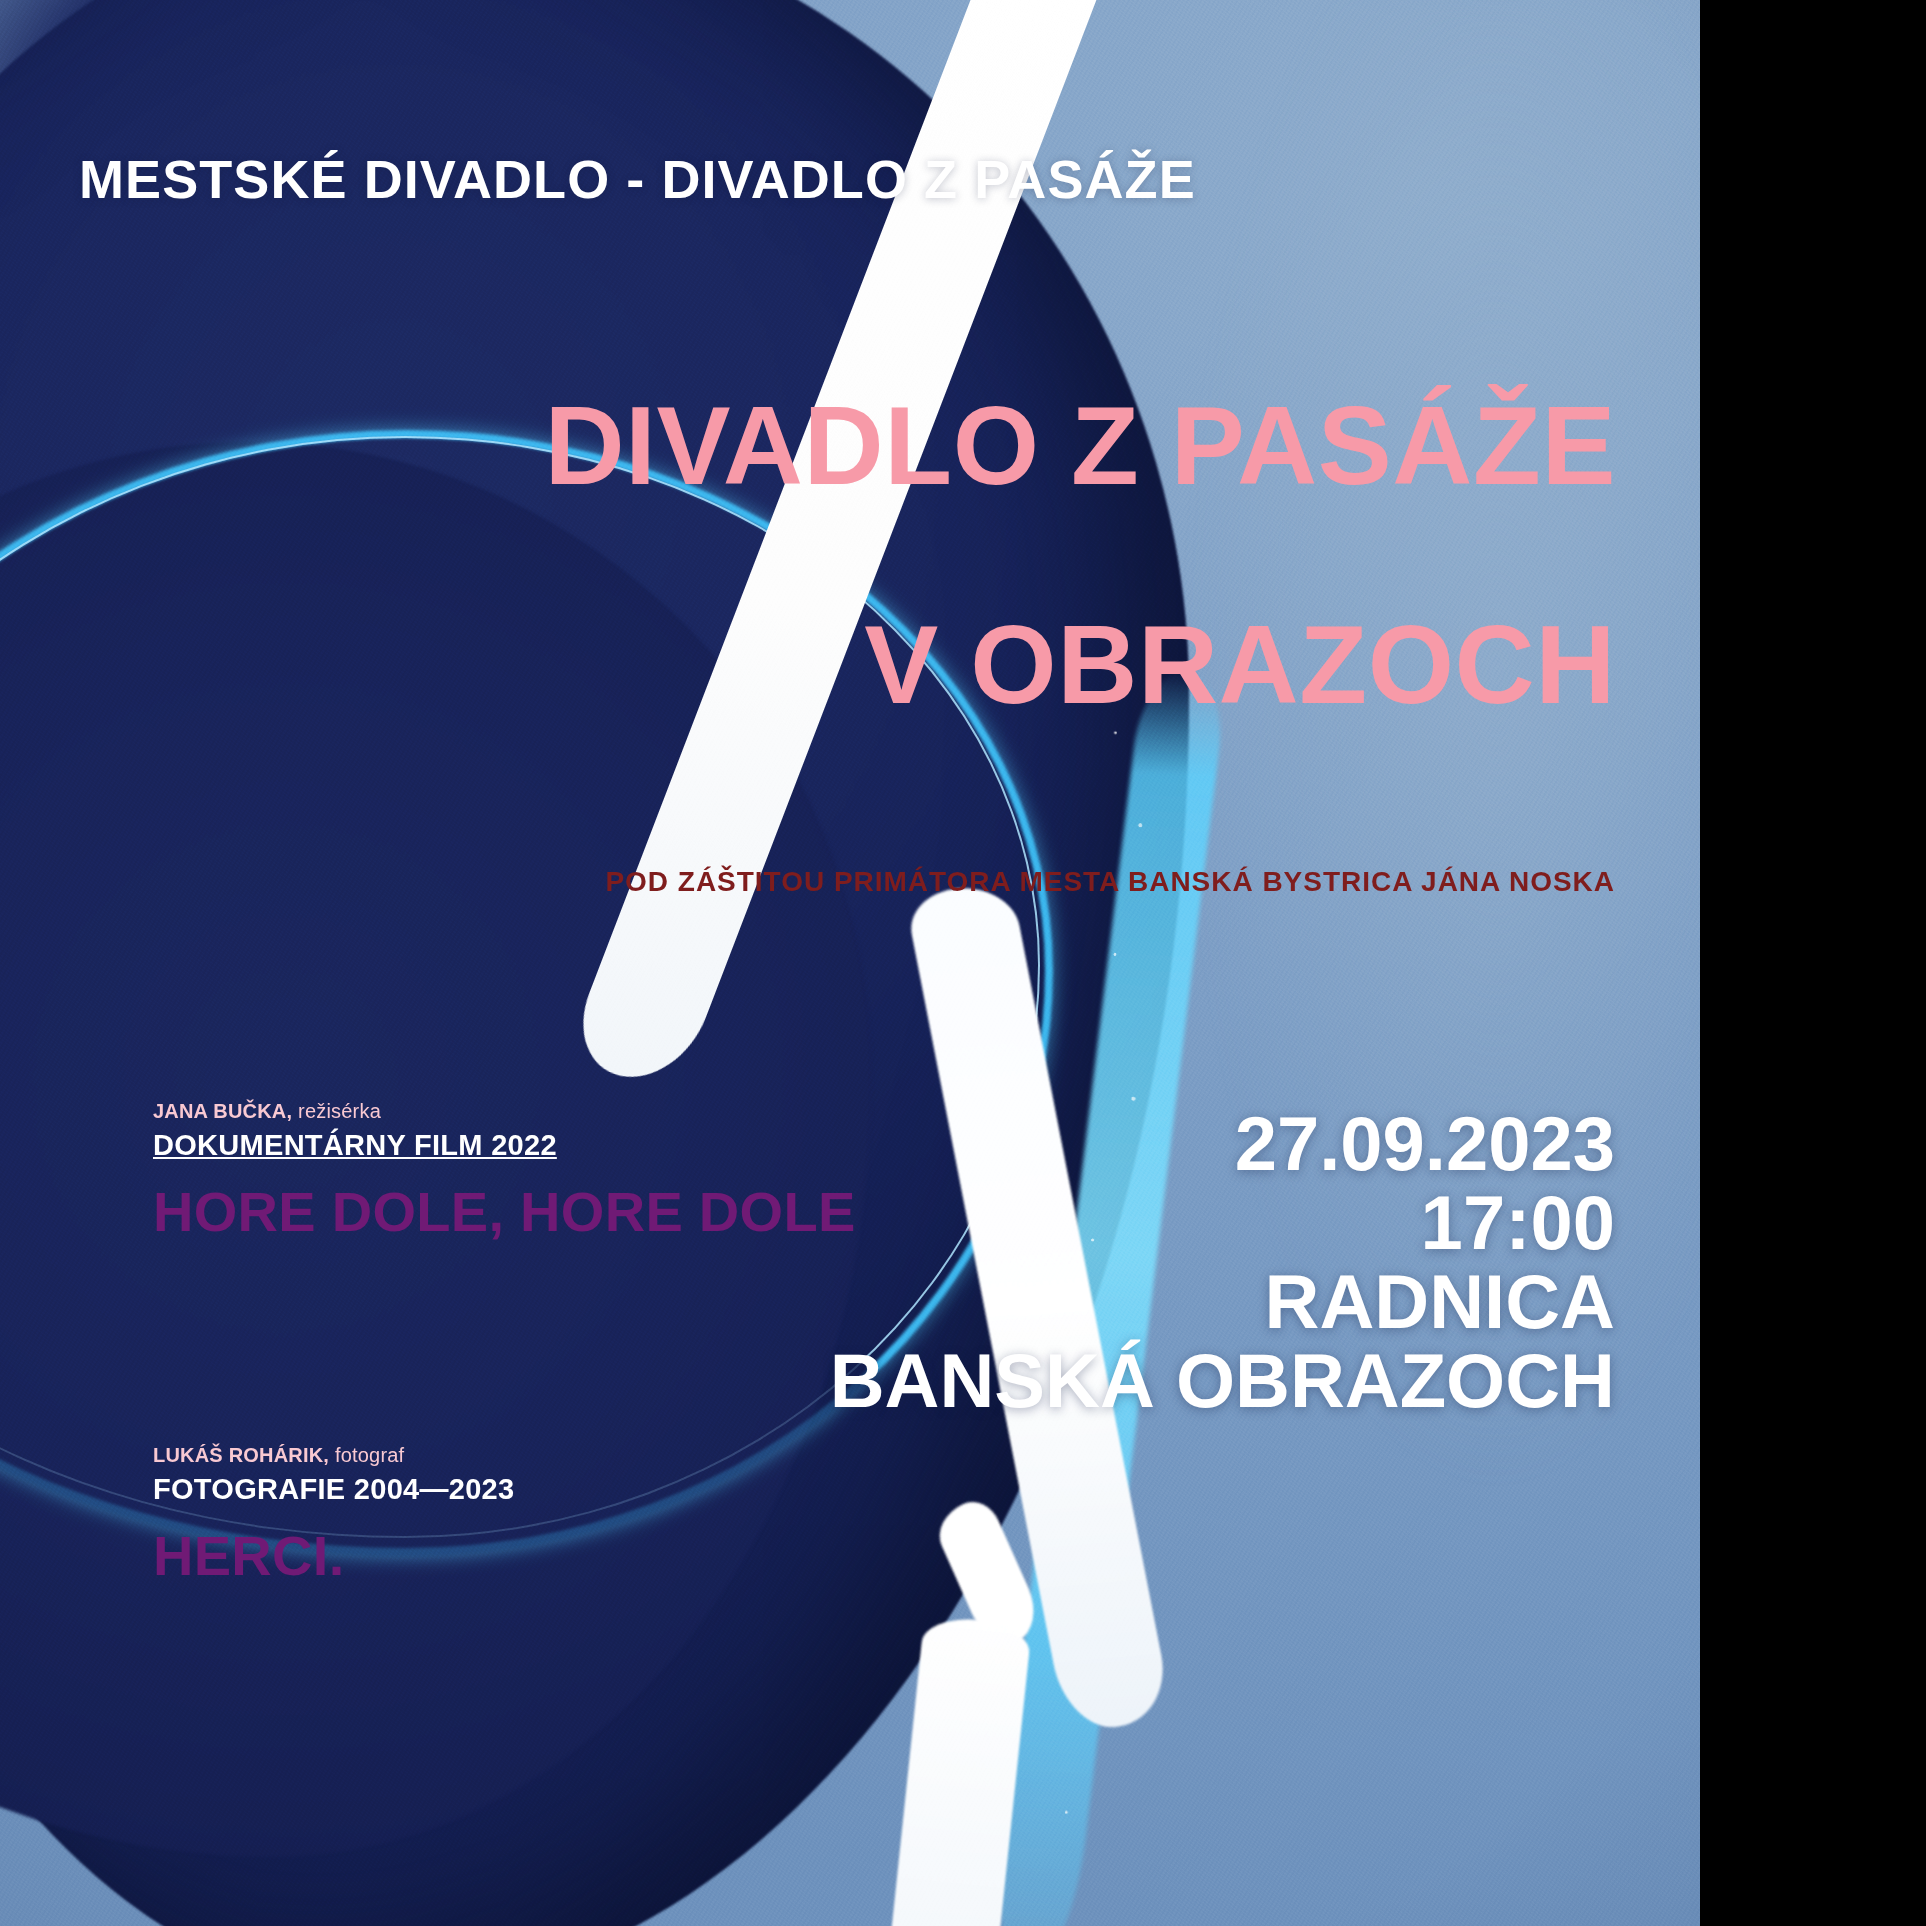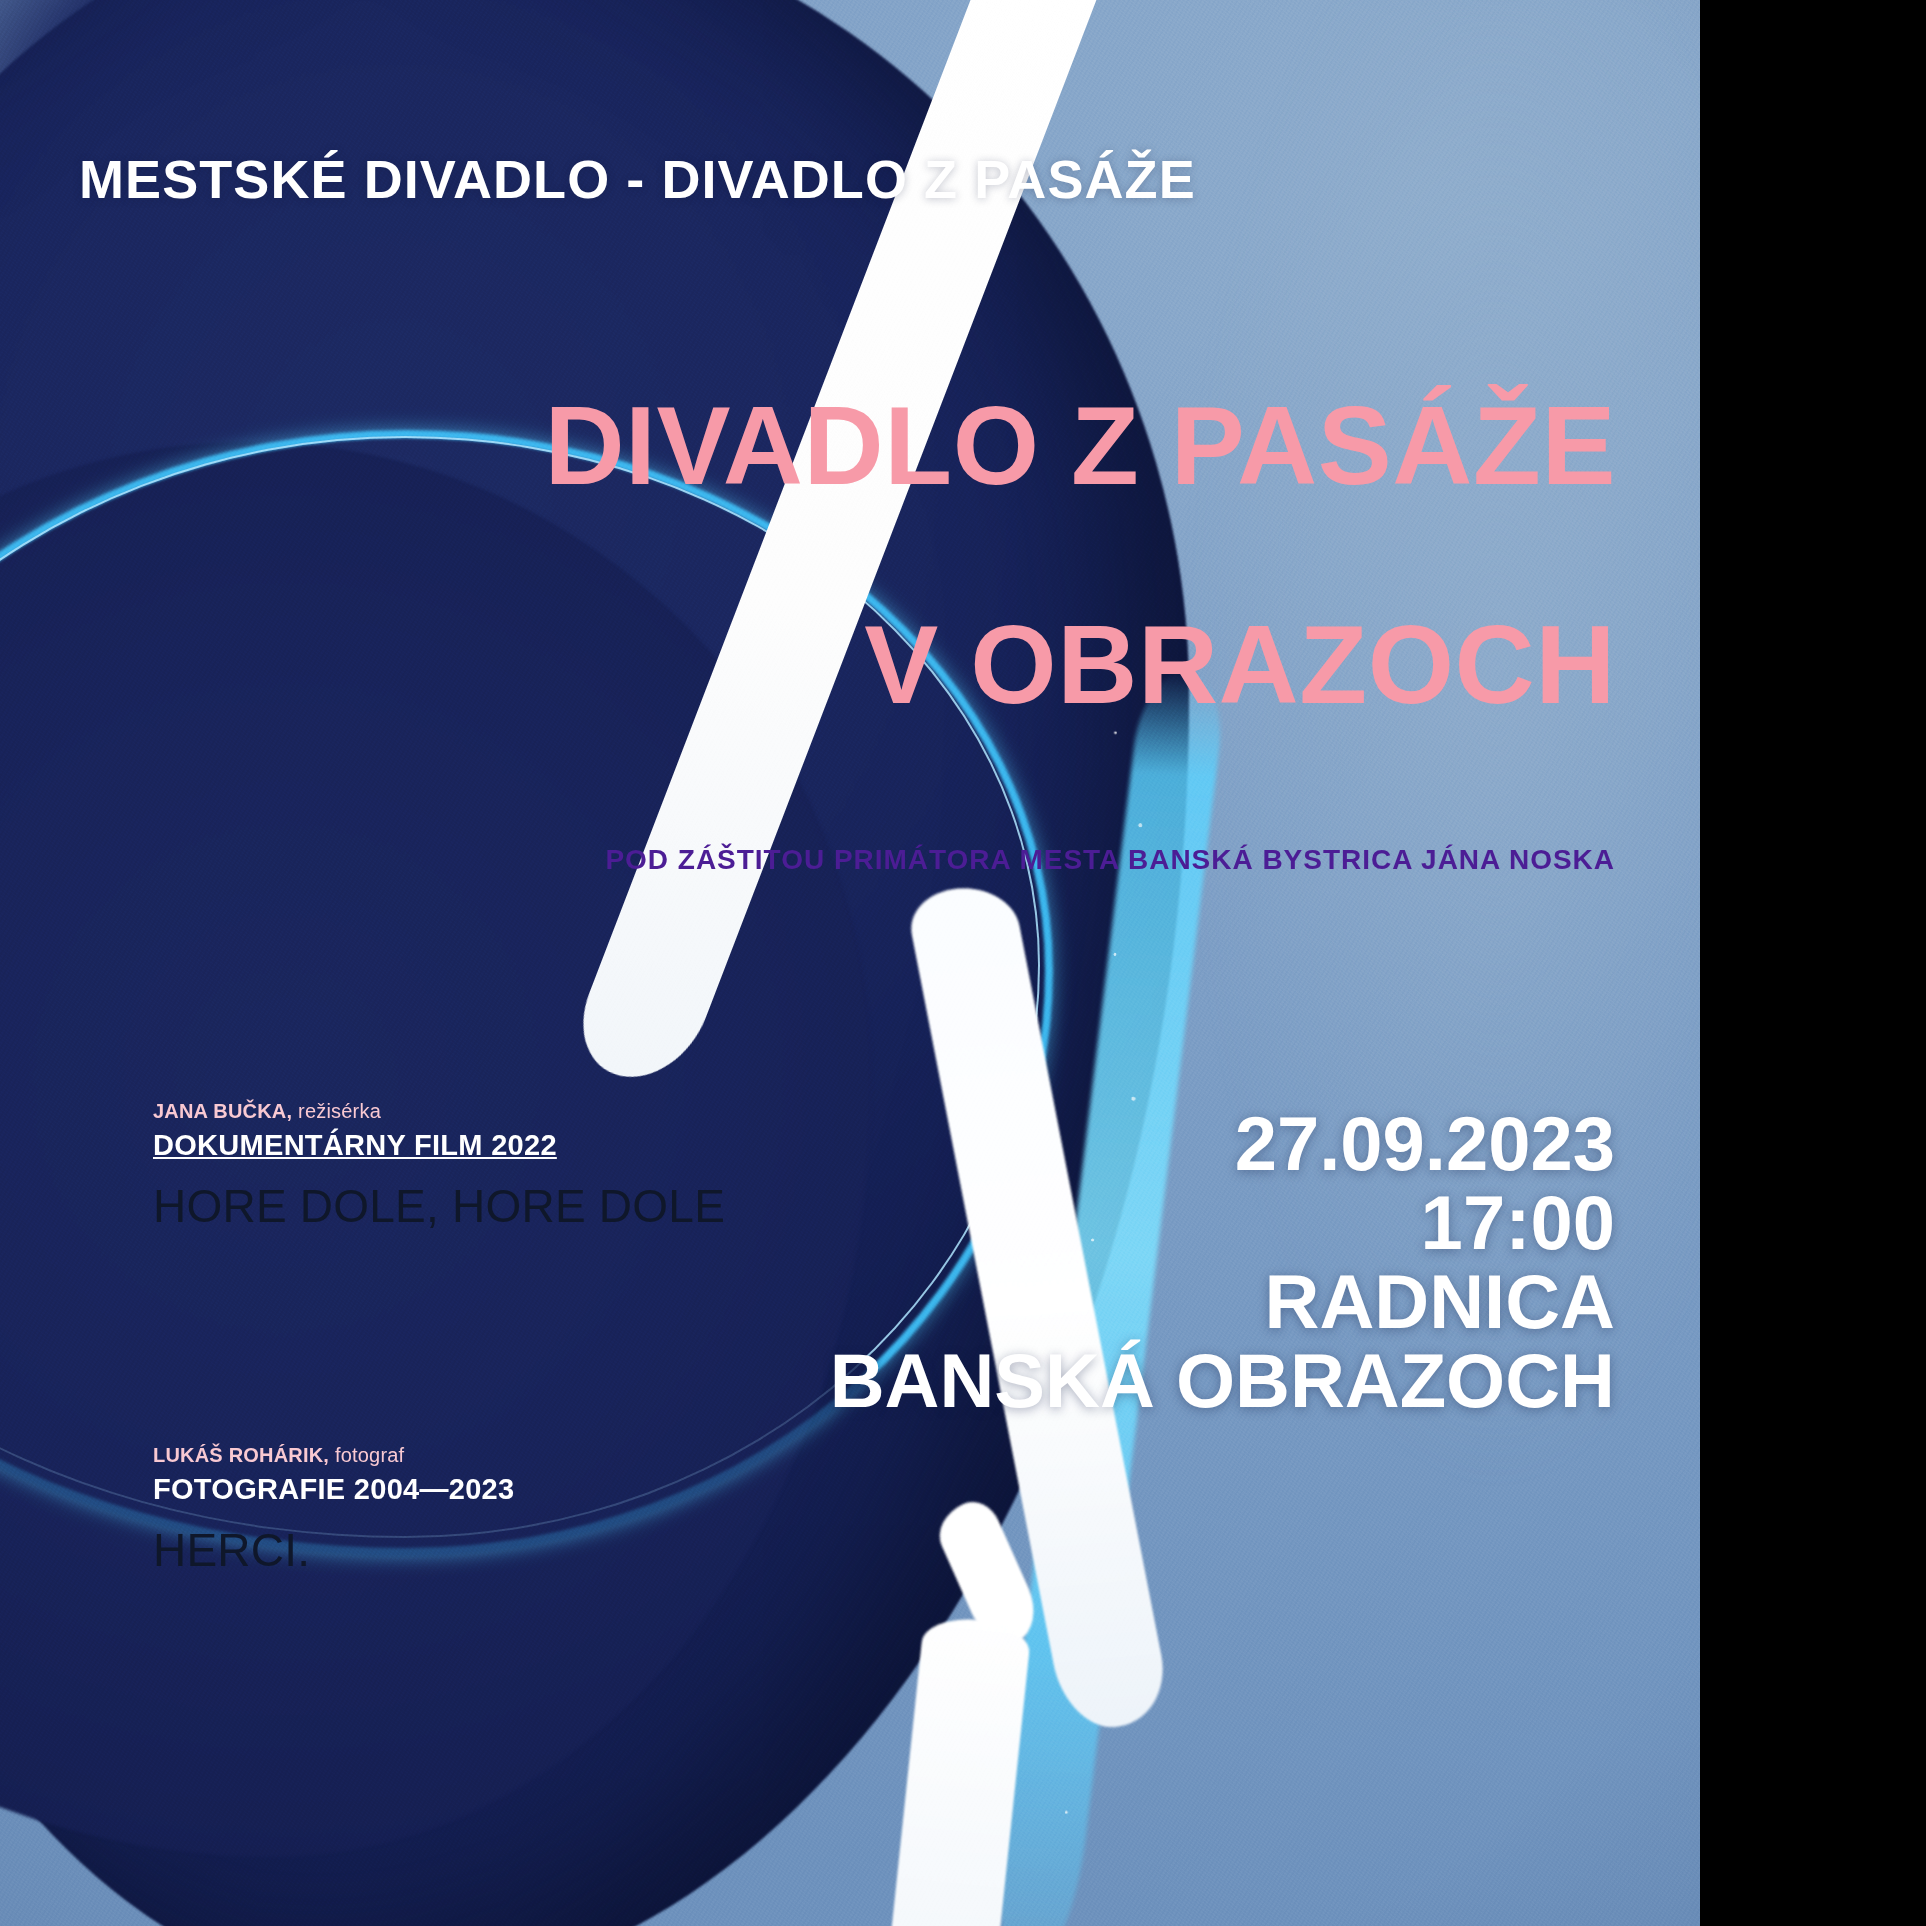--- a/index.html
+++ b/index.html
@@ -211,23 +211,23 @@
     font-size: 111px;
     line-height: 1.0;
     letter-spacing: 0.005em;
     white-space: nowrap;
   }
   .title-1 { top: 391px; }
   .title-2 { top: 610px; }
 
   .subtitle {
     right: 85px;
-    top: 844px;
+    top: 866px;
     text-align: right;
-    color: #4c1d95;
+    color: #7f1d1d;
     font-weight: 700;
     font-size: 28px;
     letter-spacing: 0.035em;
     white-space: nowrap;
   }
 
   .block-left { left: 153px; }
 
   .credit-name {
     color: #f9c9d2;
@@ -241,23 +241,23 @@
     font-weight: 500;
   }
   .credit-sub {
     color: #ffffff;
     font-size: 29px;
     font-weight: 600;
     letter-spacing: 0.01em;
     white-space: nowrap;
   }
   .credit-work {
-    color: #0f172a;
-    font-size: 46px;
-    font-weight: 400;
+    color: #701a75;
+    font-size: 56px;
+    font-weight: 700;
     letter-spacing: 0.005em;
     white-space: nowrap;
   }
 
   .block-a { top: 1100px; }
   .block-a .credit-sub { margin-top: 5.7px; text-decoration: underline; }
   .block-a .credit-work { margin-top: 17px; }
 
   .block-b { top: 1444px; }
   .block-b .credit-sub { margin-top: 5.7px; }

